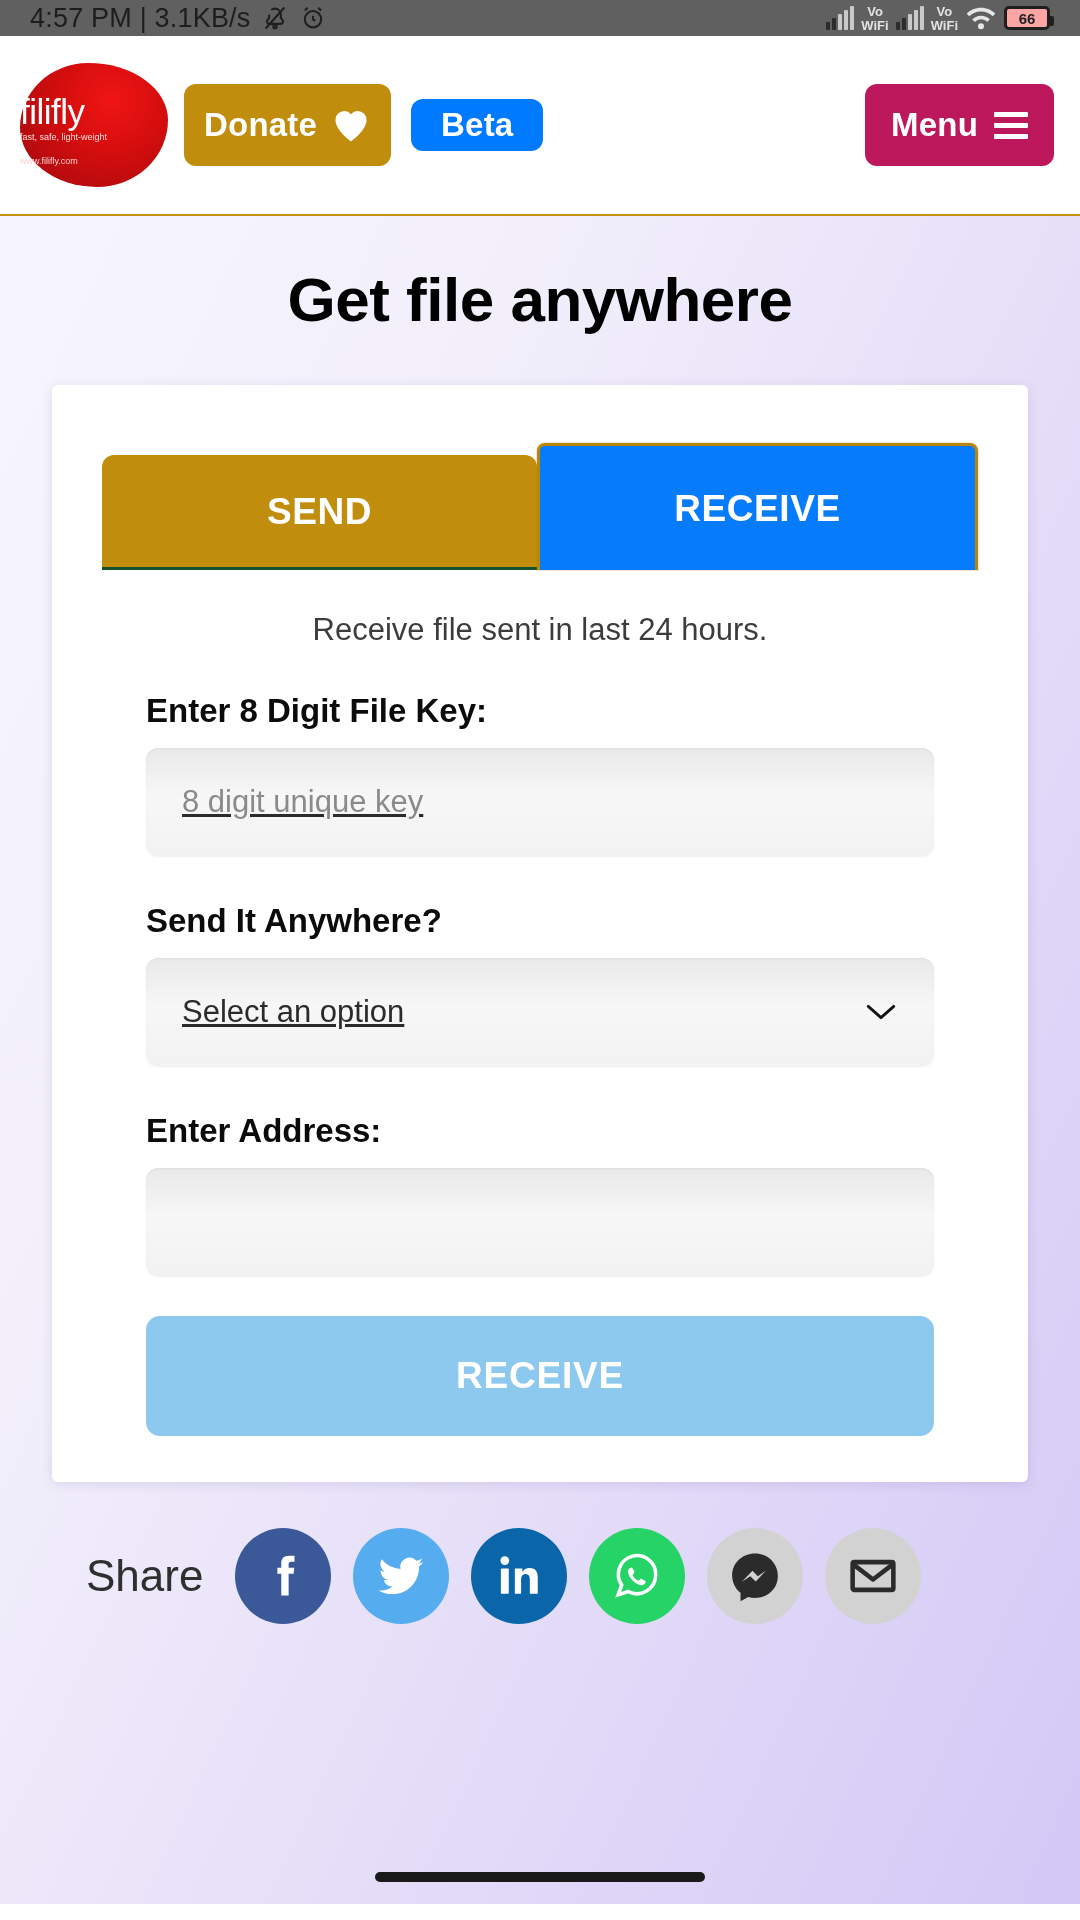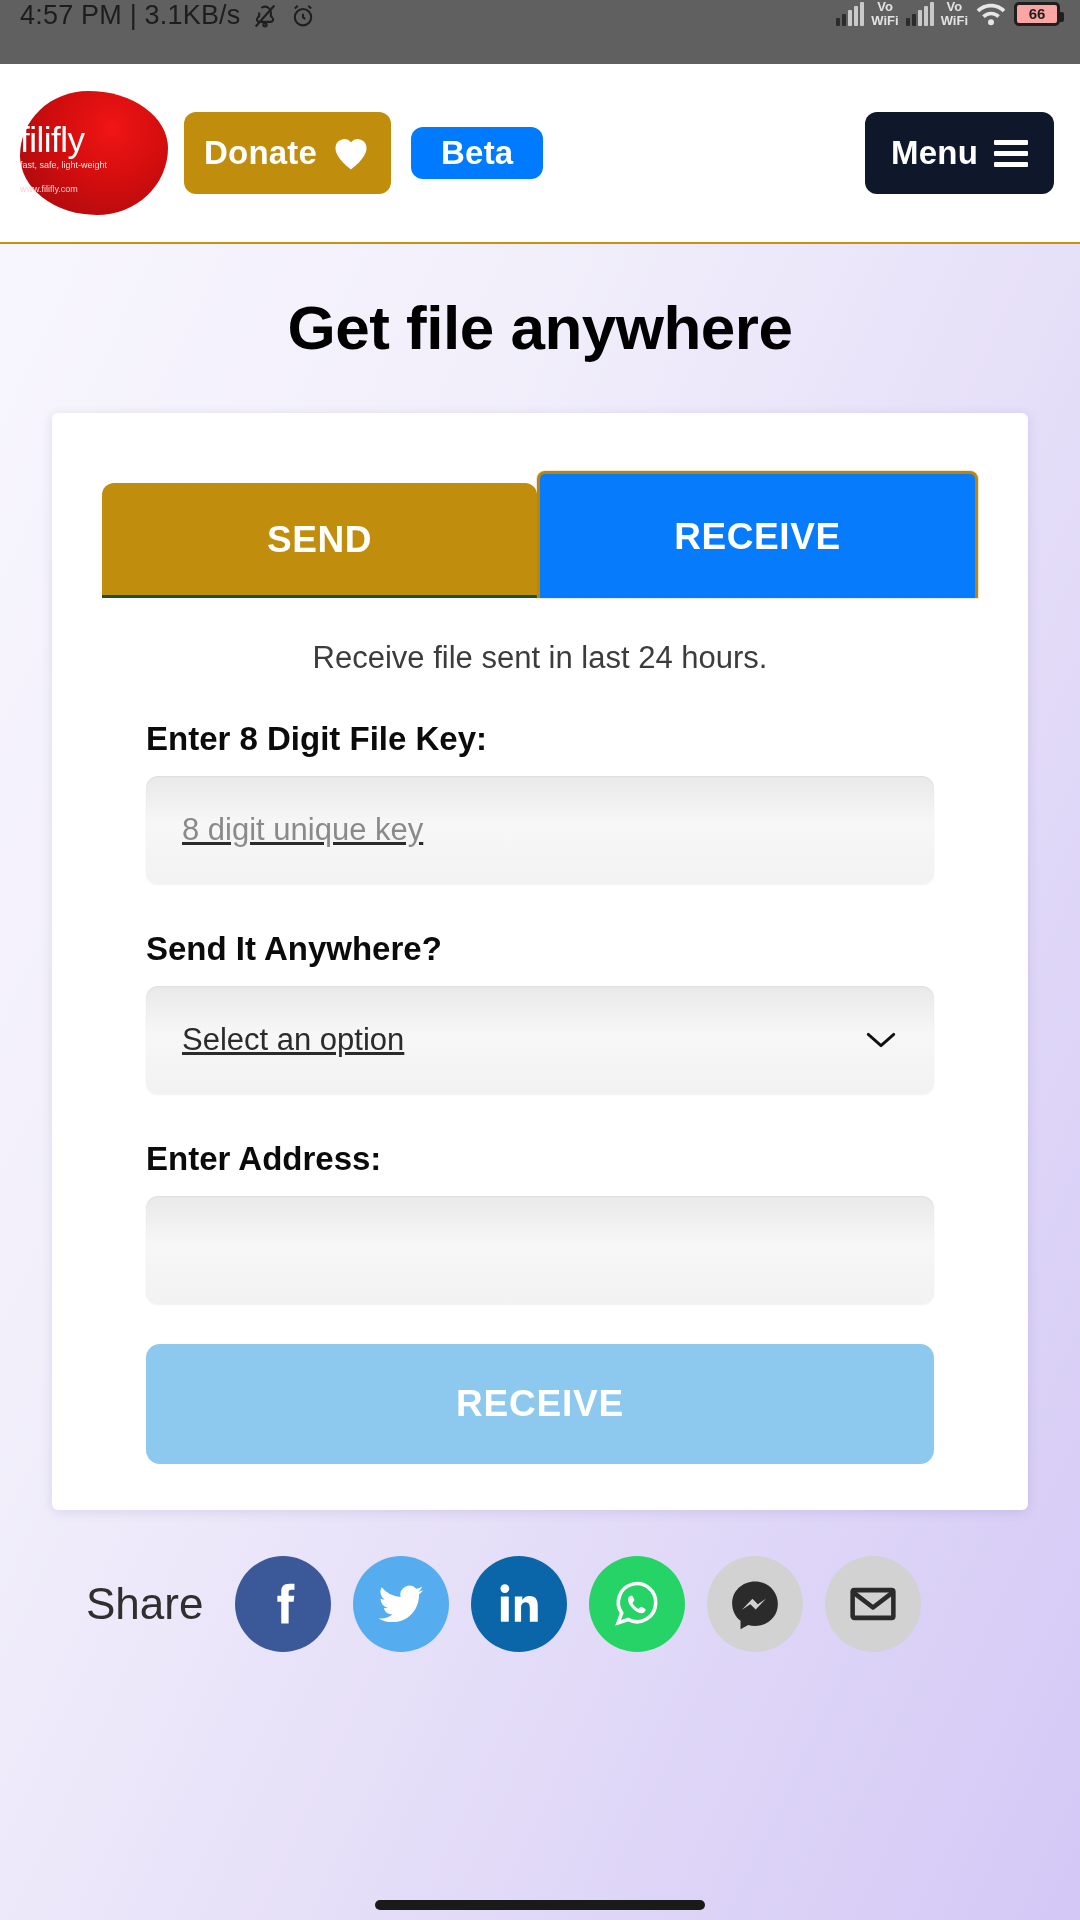--- a/index.html
+++ b/index.html
@@ -5,24 +5,24 @@
   * { box-sizing: border-box; margin: 0; padding: 0; }
   html, body {
     width: 1080px; height: 1920px;
     font-family: "Liberation Sans", sans-serif;
     overflow: hidden;
     background: #ffffff;
   }
 
   
   .statusbar {
-    height: 64px; width: 100%;
+    height: 36px; width: 100%;
     background: #606060;
-    display: flex; align-items: flex-start; justify-content: space-between;
-    padding: 0 20px;
+    display: flex; align-items: center; justify-content: space-between;
+    padding: 0 30px;
     color: #1b1b1b;
   }
   .sb-left { display: flex; align-items: center; gap: 10px; }
   .sb-text { font-size: 27px; font-weight: 500; color: #1d1d1d; letter-spacing: 0.2px; }
   .sb-right { display: flex; align-items: center; gap: 7px; }
   .icon-svg { display: block; }
   .sig { display: flex; align-items: flex-end; gap: 2px; height: 24px; }
   .sig i { width: 4px; background: #d8d8d8; display: block; border-radius: 1px; }
   .sig i:nth-child(1){height:8px; background:#2b2b2b;}
   .sig i:nth-child(2){height:12px; background:#2b2b2b;}
@@ -72,21 +72,21 @@
     background:#c18d0c; color:#fff; border-radius:12px;
     font-size:33px; font-weight:700; padding: 22px 20px;
     display:flex; align-items:center; gap:14px; letter-spacing:0.2px;
   }
   .btn-beta {
     background:#007bff; color:#fff; border-radius:12px;
     font-size:33px; font-weight:700; padding: 7px 30px; margin-left:20px;
     letter-spacing:0.2px;
   }
   .btn-menu {
-    background:#0f172a; color:#fff; border-radius:12px;
+    background:#be185d; color:#fff; border-radius:12px;
     font-size:33px; font-weight:700; padding: 22px 26px; margin-left:auto;
     display:flex; align-items:center; gap:16px; letter-spacing:0.2px;
   }
   .hamburger { display:flex; flex-direction:column; gap:6px; width:34px; }
   .hamburger i { display:block; height:5px; background:#fff; border-radius:1px; }
 
   
   .page {
     width:100%; height: calc(1920px - 52px - 180px);
     background: linear-gradient(115deg, #f7f5fd 0%, #f2effb 30%, #e4ddf8 62%, #d3c8f6 100%);

